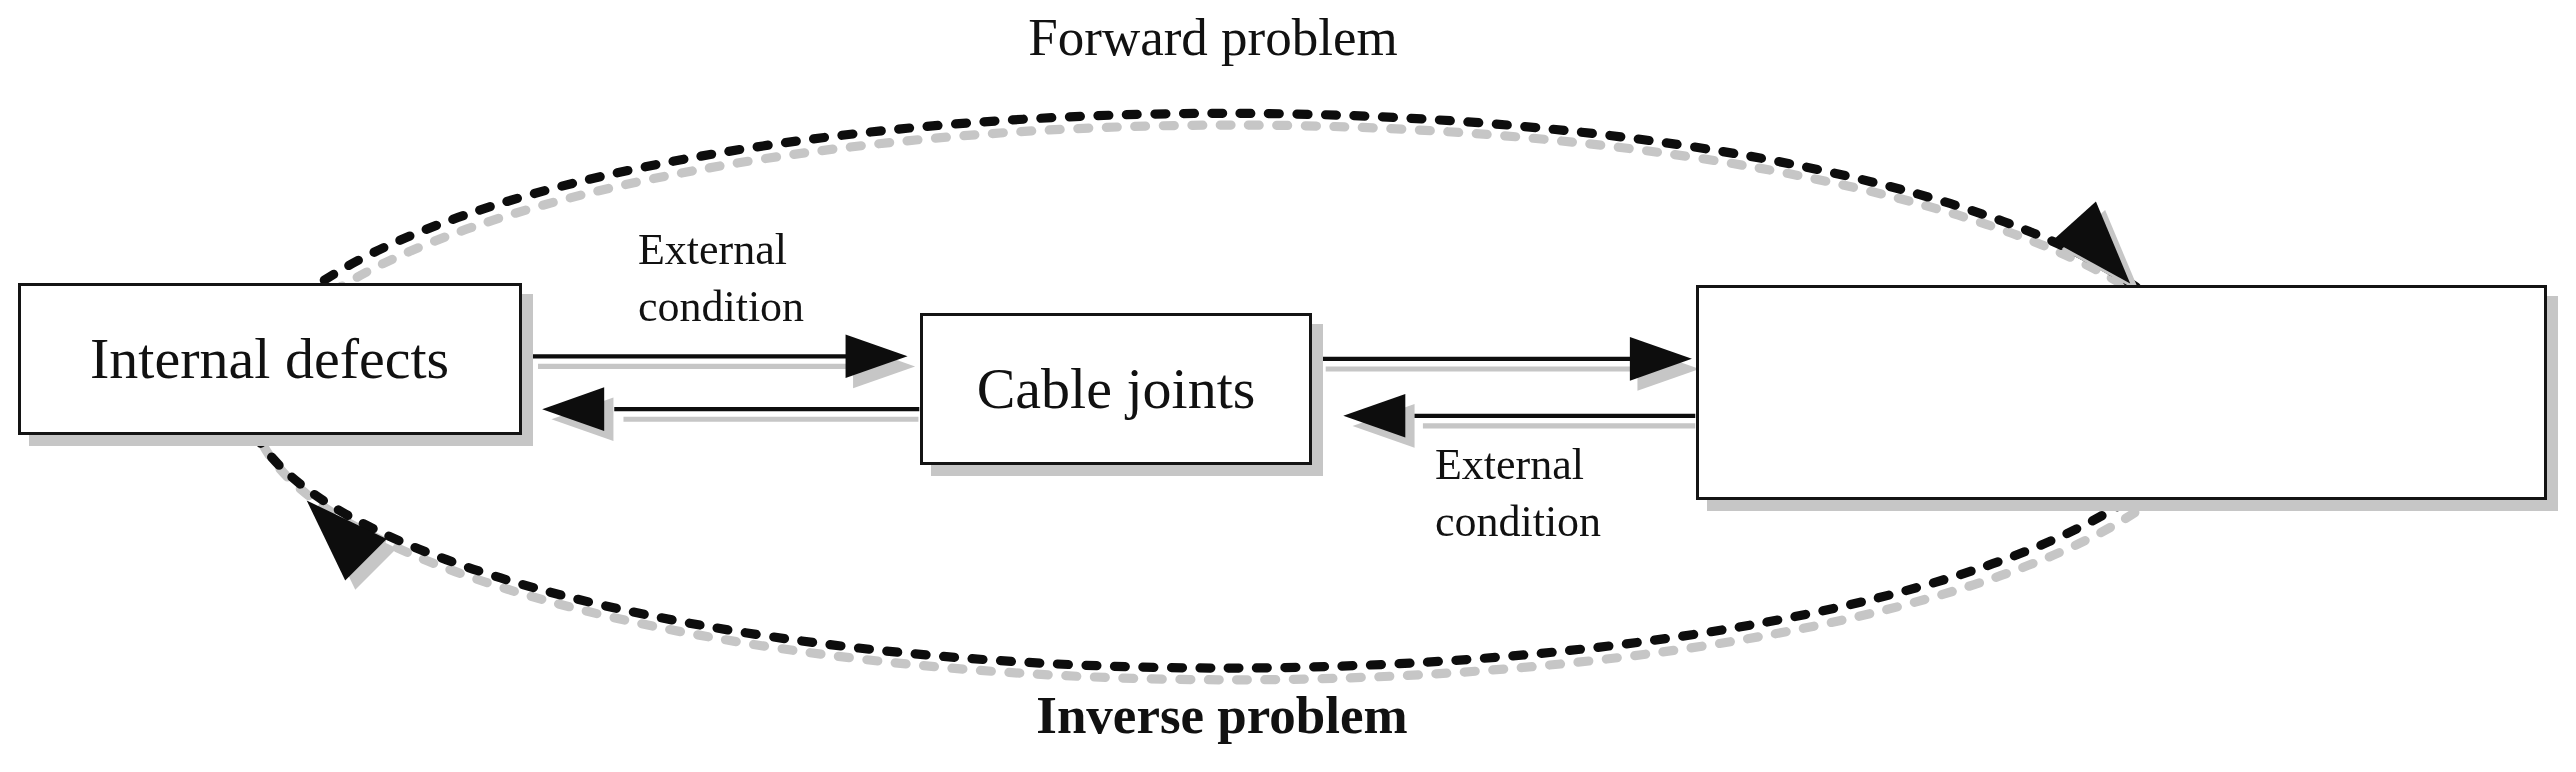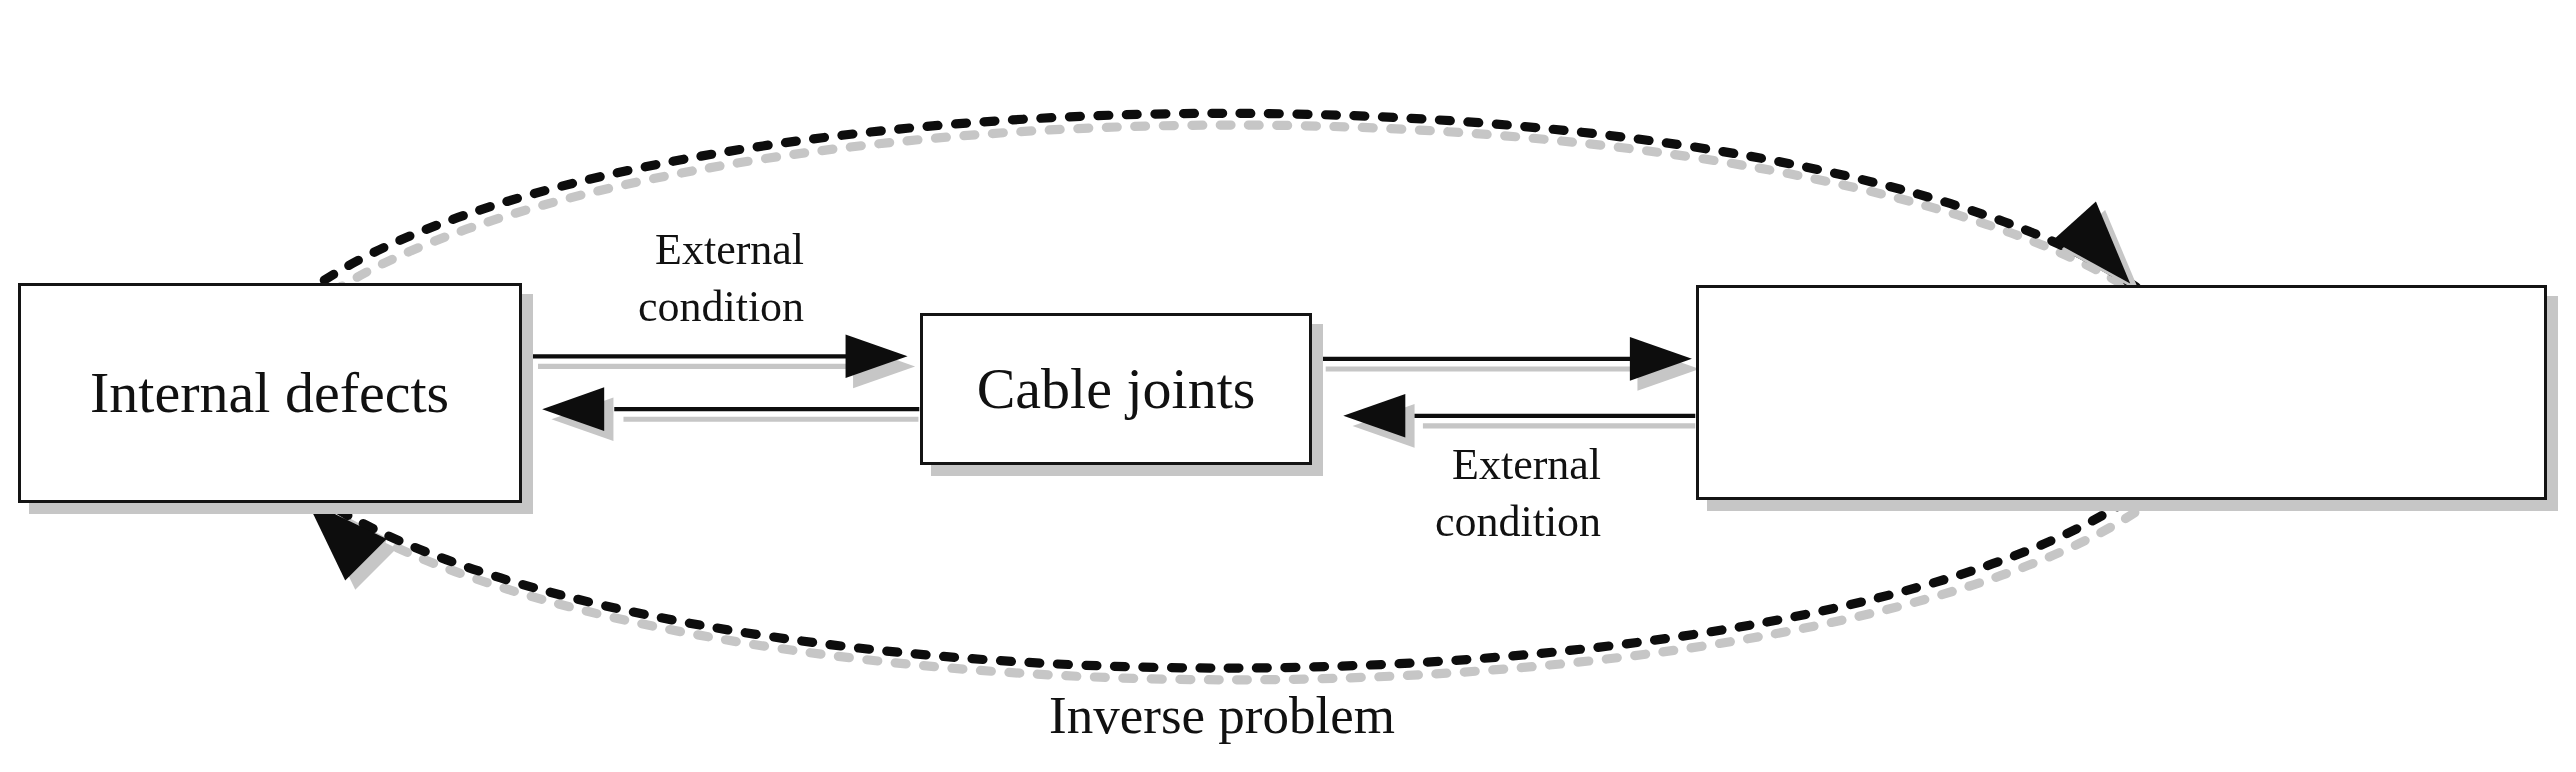--- a/index.html
+++ b/index.html
@@ -25,36 +25,36 @@
     border: 3.4px solid #141414;
     box-shadow: 11px 11px 0 0 #c6c6c6;
     display: flex;
     flex-direction: column;
     align-items: center;
     justify-content: center;
     text-align: center;
     z-index: 2;
     line-height: 1.42;
   }
-  .node-left   { left: 17.6px;   top: 283px; width: 504px;  height: 220px; font-size: 58px; }
+  .node-left   { left: 17.6px;   top: 283px; width: 504px;  height: 152px; font-size: 58px; }
   .node-center { left: 920px; top: 313px; width: 392px;  height: 152px; font-size: 58px; }
   .node-right  { left: 1696px; top: 285px; width: 851px; height: 215px; font-size: 54px; }
   .arc-label {
     position: absolute;
     transform: translateX(-50%);
     white-space: nowrap;
     font-size: 53px;
     z-index: 3;
   }
   .arc-label-top    { left: 1213px; top: 6.7px; }
-  .arc-label-bottom { left: 1222px; top: 685px; }
+  .arc-label-bottom { left: 1222px; top: 685px; font-weight: bold; }
   .cond-label {
     position: absolute;
     transform: translateX(-50%);
-    text-align: right;
+    text-align: left;
     font-size: 44px;
     line-height: 1.3;
     z-index: 3;
     white-space: nowrap;
   }
   .cond-label-left  { left: 721px;  top: 221px; }
   .cond-label-right { left: 1518px; top: 436px; }
 </style>
 </head>
 <body>
@@ -104,20 +104,23 @@
       <polygon points="2019,428 1945,402 1945,454" fill="#0d0d0d"></polygon>
     </g>
     <g>
       <line x1="1698" y1="508" x2="2023" y2="508" stroke="#c6c6c6" stroke-width="6"></line>
       <polygon points="1614,508 1688,482 1688,534" fill="#c6c6c6"></polygon>
       <line x1="1688" y1="496" x2="2023" y2="496" stroke="#0d0d0d" stroke-width="5"></line>
       <polygon points="1603,496 1677,470 1677,522" fill="#0d0d0d"></polygon>
     </g>
   </svg>
 
+  <div class="arc-label arc-label-top">
+    <span>Forward problem</span>
+  </div>
   <div class="arc-label arc-label-bottom">
     <span>Inverse problem</span>
   </div>
 
   <div class="node node-left">
     <div>Internal defects</div>
   </div>
 
   <div class="node node-center">
     <div>Cable joints</div>

